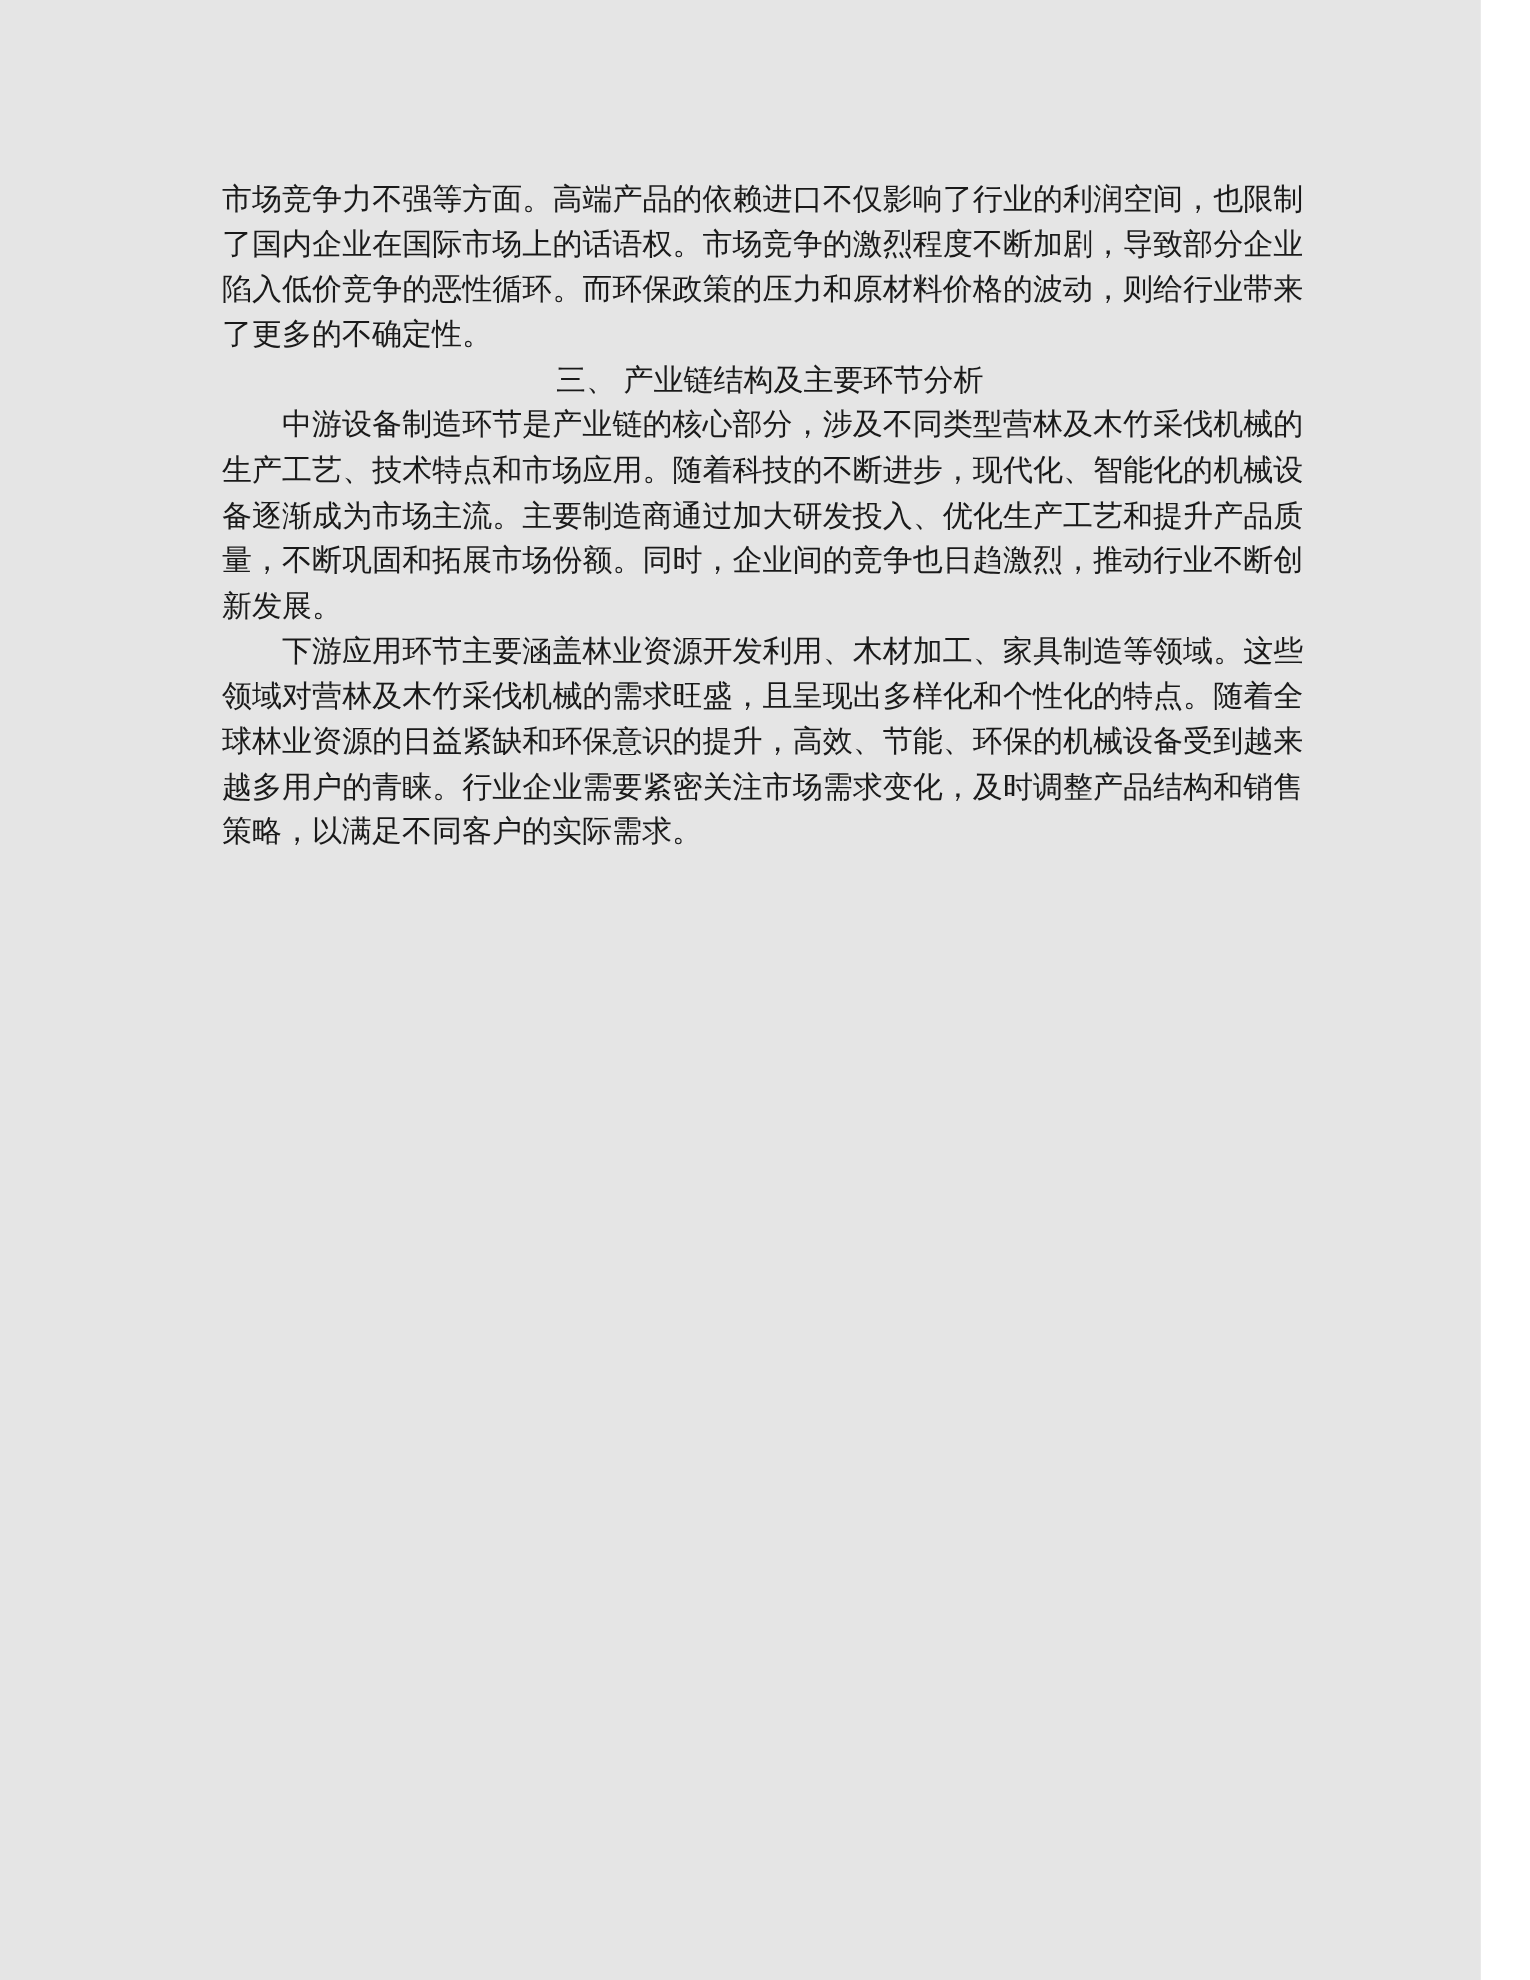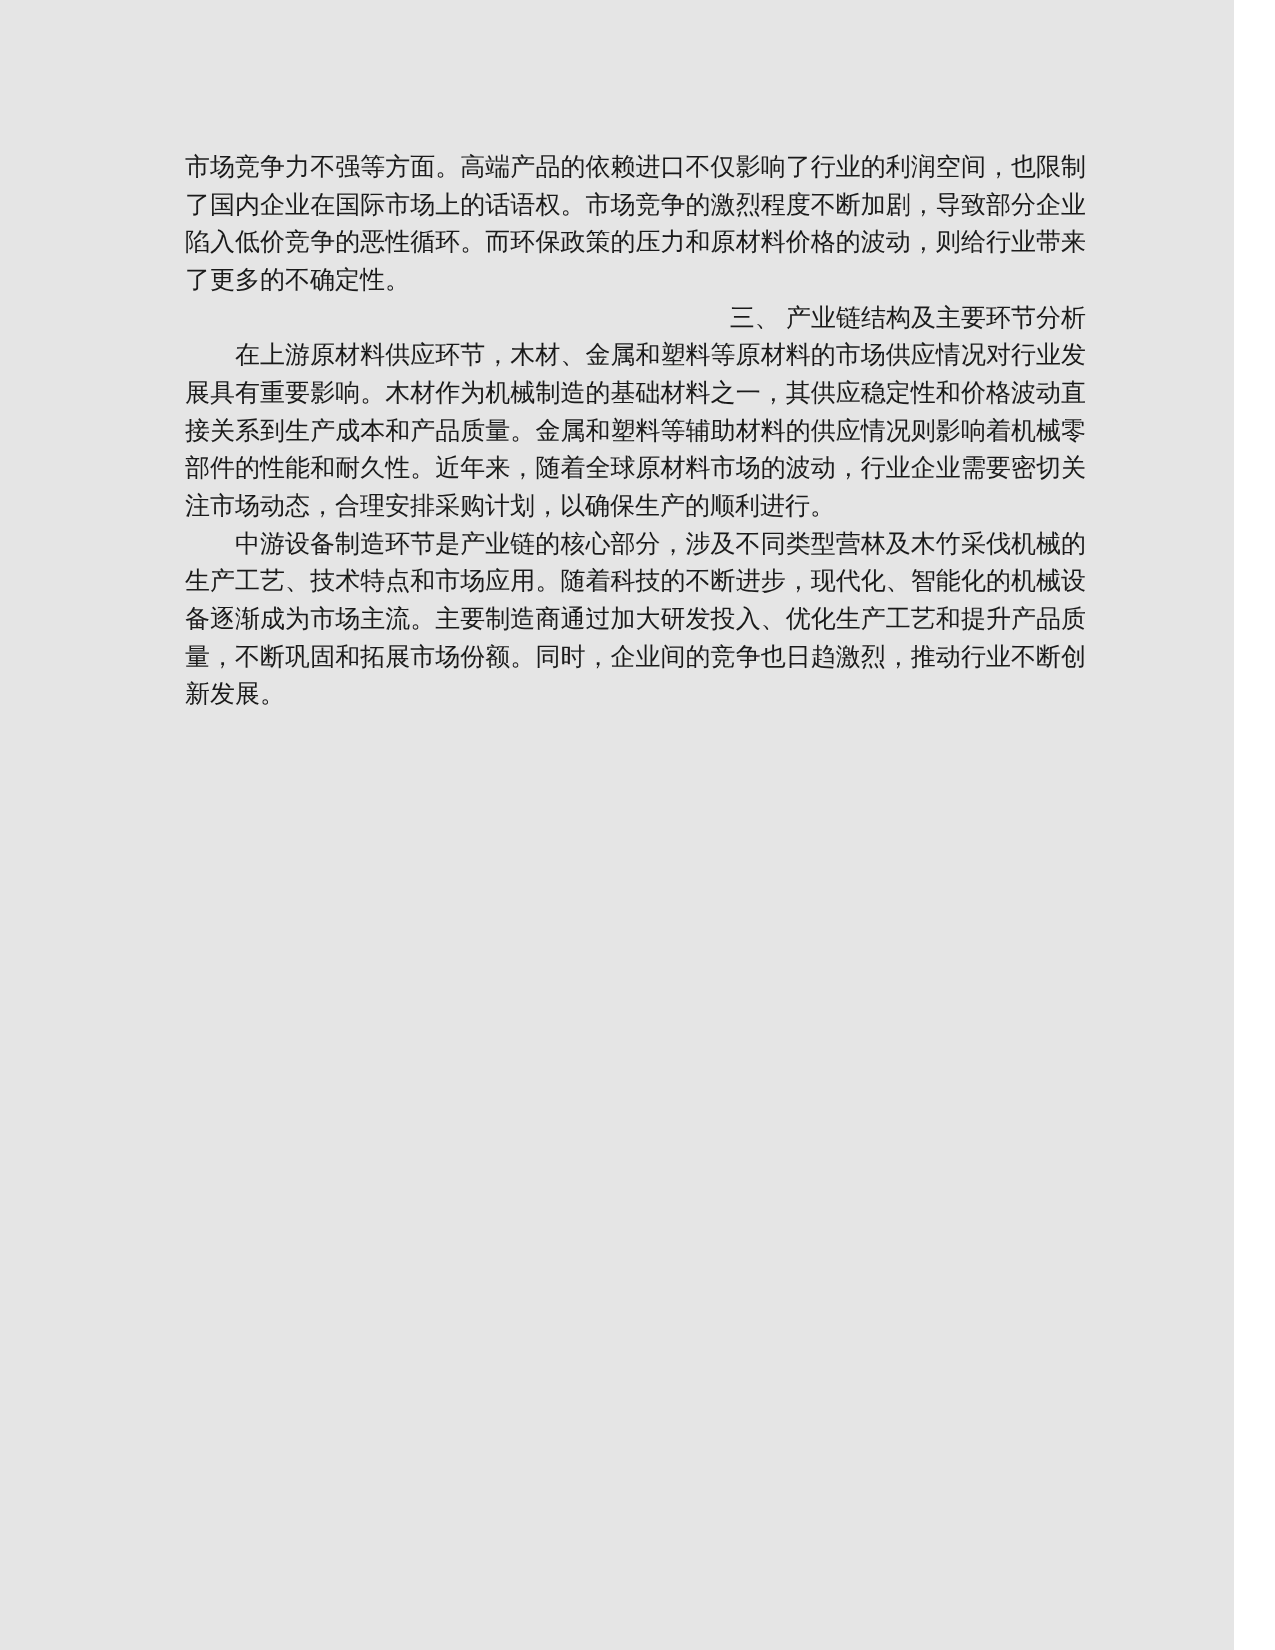--- a/index.html
+++ b/index.html
@@ -33,28 +33,28 @@
     padding: 0;
   }
   .para {
     text-indent: 2em;
   }
   .para.no-indent {
     text-indent: 0;
   }
   .heading {
     text-indent: 0;
-    text-align: right;
+    text-align: center;
     font-weight: normal;
     margin-left: 12px;
   }
 </style>
 </head>
 <body>
 
 <div class="page">
   <div class="text-block">
       <div class="block para no-indent">市场竞争力不强等方面。高端产品的依赖进口不仅影响了行业的利润空间，也限制了国内企业在国际市场上的话语权。市场竞争的激烈程度不断加剧，导致部分企业陷入低价竞争的恶性循环。而环保政策的压力和原材料价格的波动，则给行业带来了更多的不确定性。</div>
       <div class="block heading">三、 产业链结构及主要环节分析</div>
-      <div class="block para">在上游原材料供应环节，木材、金属和塑料等原材料的市场供应情况对行业发展具有重要影响。木材作为机械制造的基础材料之一，其供应稳定性和价格波动直接关系到生产成本和产品质量。金属和塑料等辅助材料的供应情况则影响着机械零部件的性能和耐久性。近年来，随着全球原材料市场的波动，行业企业需要密切关注市场动态，合理安排采购计划，以确保生产的顺利进行。</div>
       <div class="block para">中游设备制造环节是产业链的核心部分，涉及不同类型营林及木竹采伐机械的生产工艺、技术特点和市场应用。随着科技的不断进步，现代化、智能化的机械设备逐渐成为市场主流。主要制造商通过加大研发投入、优化生产工艺和提升产品质量，不断巩固和拓展市场份额。同时，企业间的竞争也日趋激烈，推动行业不断创新发展。</div>
+      <div class="block para">下游应用环节主要涵盖林业资源开发利用、木材加工、家具制造等领域。这些领域对营林及木竹采伐机械的需求旺盛，且呈现出多样化和个性化的特点。随着全球林业资源的日益紧缺和环保意识的提升，高效、节能、环保的机械设备受到越来越多用户的青睐。行业企业需要紧密关注市场需求变化，及时调整产品结构和销售策略，以满足不同客户的实际需求。</div>
     </div>
 </div>
 
 </body></html>

